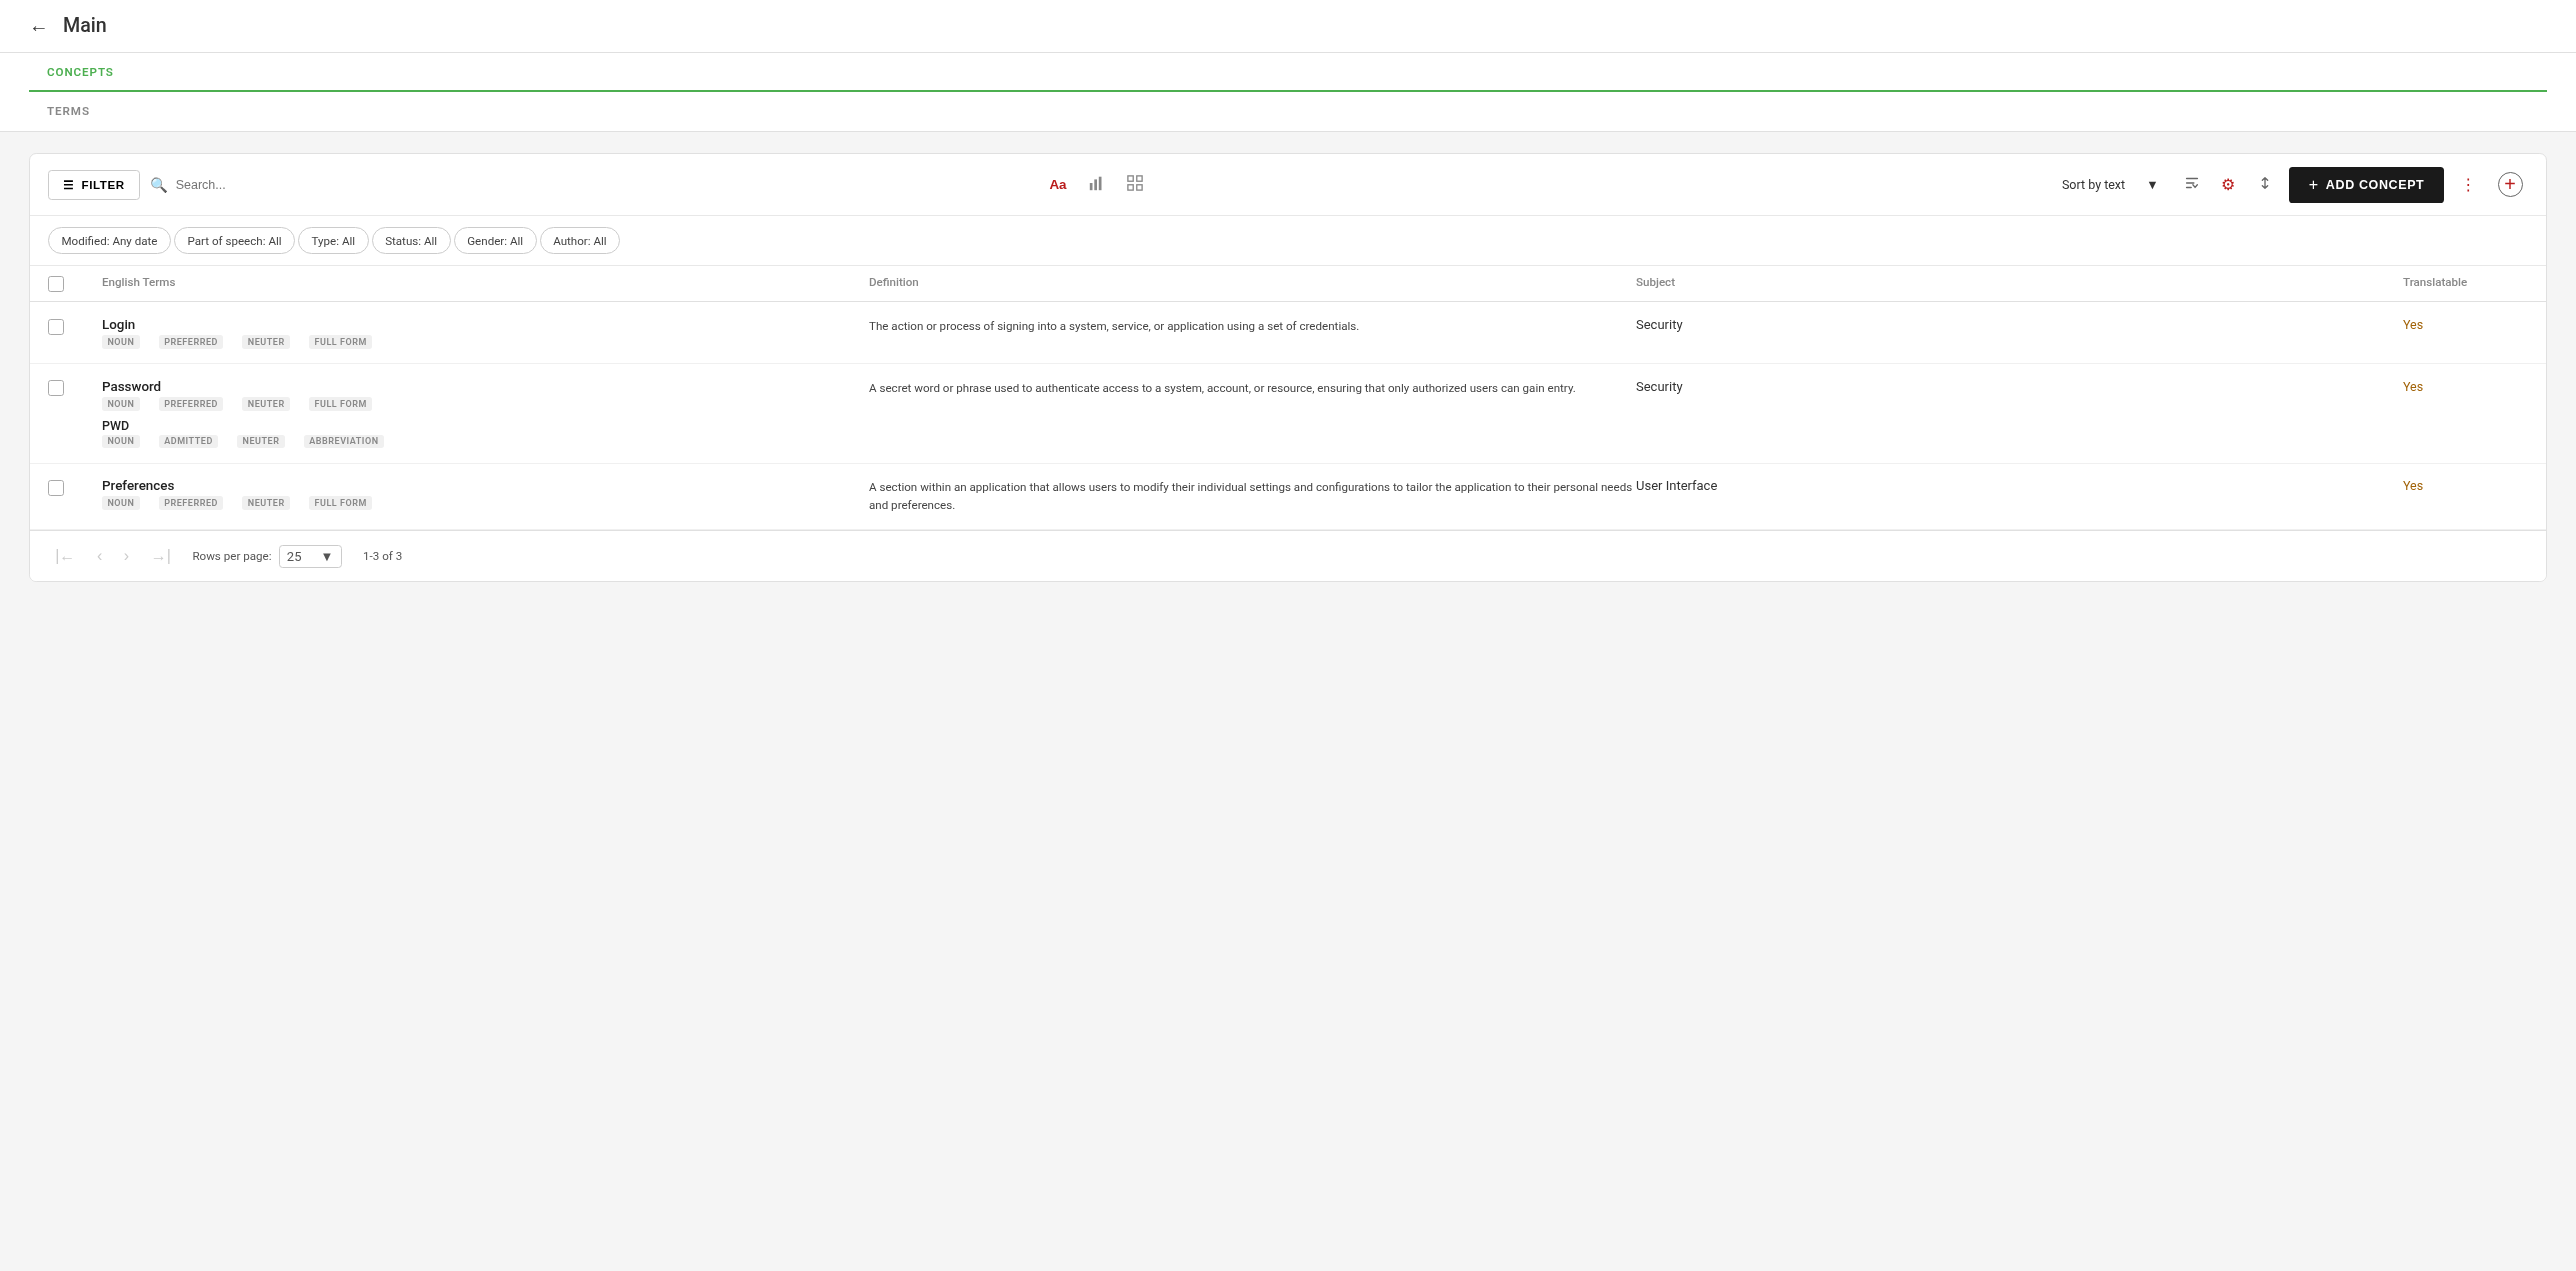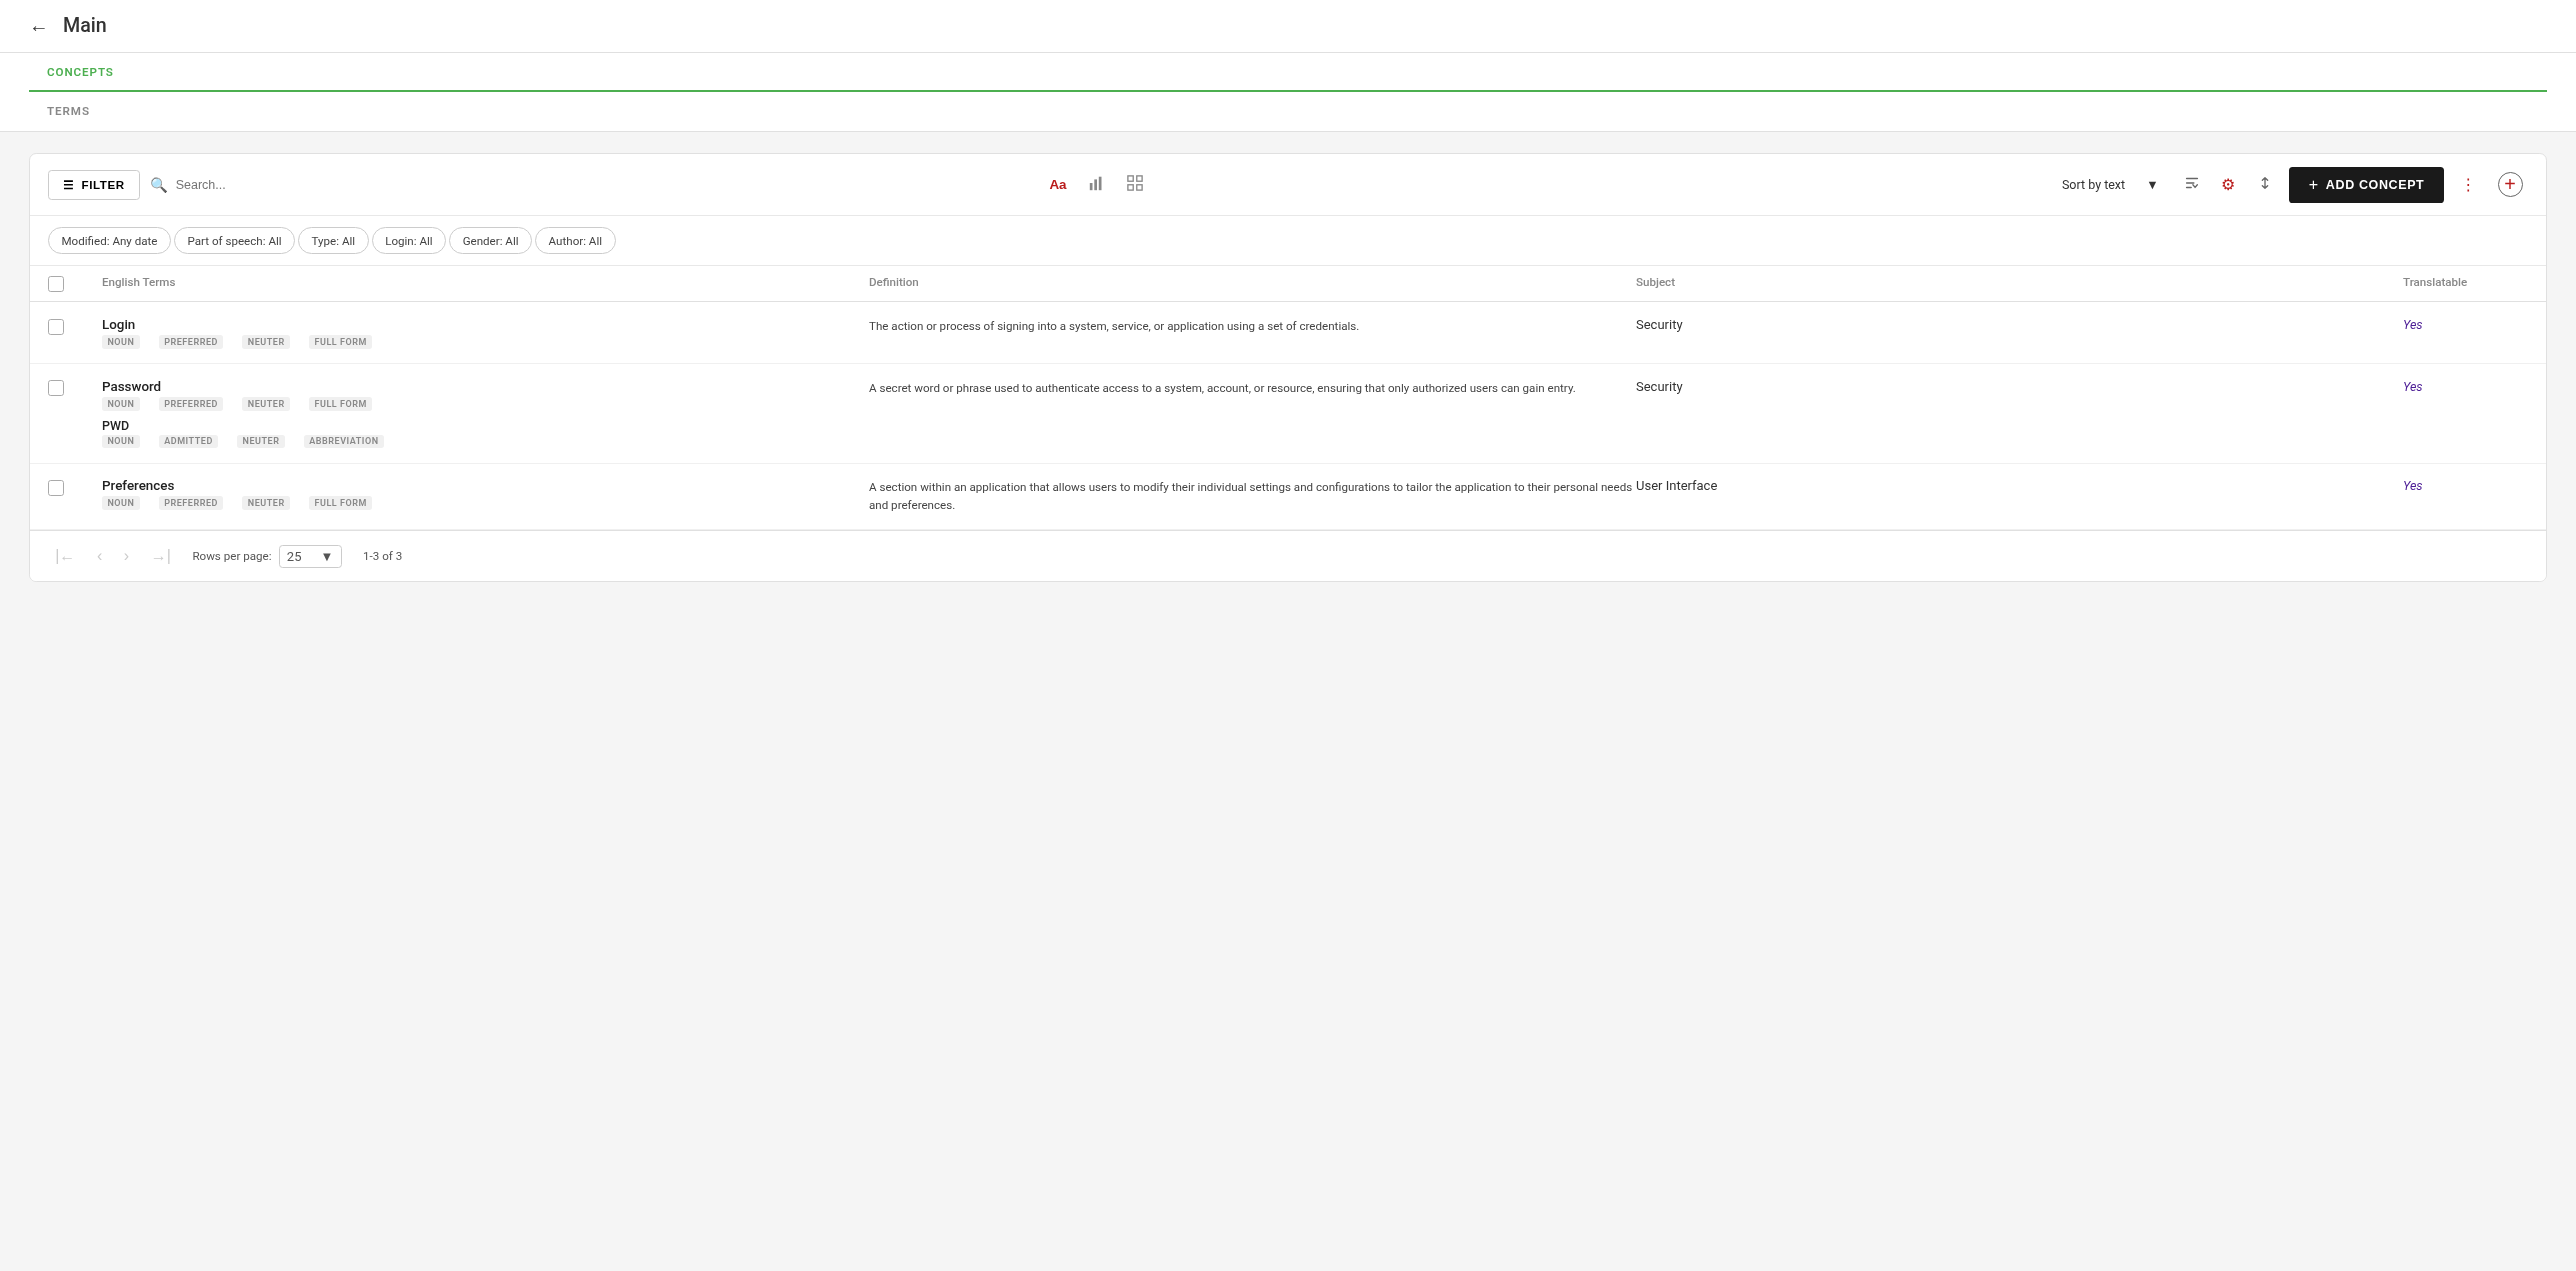--- a/index.html
+++ b/index.html
@@ -217,22 +217,21 @@
       font-size: 11.6px;
       color: #444;
       line-height: 1.6;
     }
     .subject-text {
       font-size: 13px;
       color: #333;
     }
     .translatable-text {
       font-size: 12.5px;
-      color: #4c1d95;
-      font-style: italic;
+      color: #a16207;
     }
 
     .pagination {
       display: flex;
       align-items: center;
       padding: 12.5px 18px;
       gap: 7.2px;
       border-top: 0.9px solid #e0e0e0;
       background: #fff;
     }
@@ -368,21 +367,21 @@
 
       <button class="icon-btn">
         <span style="font-size:19.7px; border: 1.8px solid #666; border-radius:50%; width:25px; height:25px; display:flex; align-items:center; justify-content:center; line-height:1;">+</span>
       </button>
     </div>
 
     <div class="filters-row">
       <div class="filter-chip">Modified: Any date</div>
       <div class="filter-chip">Part of speech: All</div>
       <div class="filter-chip">Type: All</div>
-      <div class="filter-chip">Login: All</div>
+      <div class="filter-chip">Status: All</div>
       <div class="filter-chip">Gender: All</div>
       <div class="filter-chip">Author: All</div>
     </div>
 
     <div class="table-header">
       <div>
         <div class="checkbox"></div>
       </div>
       <div>English Terms</div>
       <div>Definition</div>

